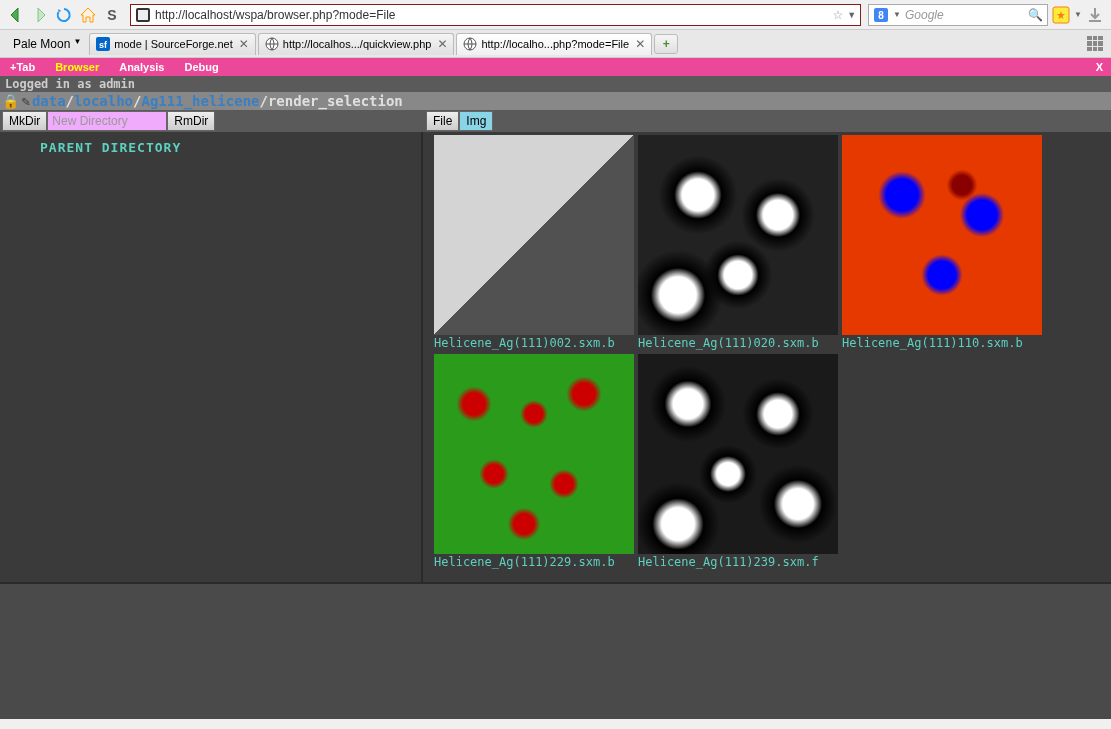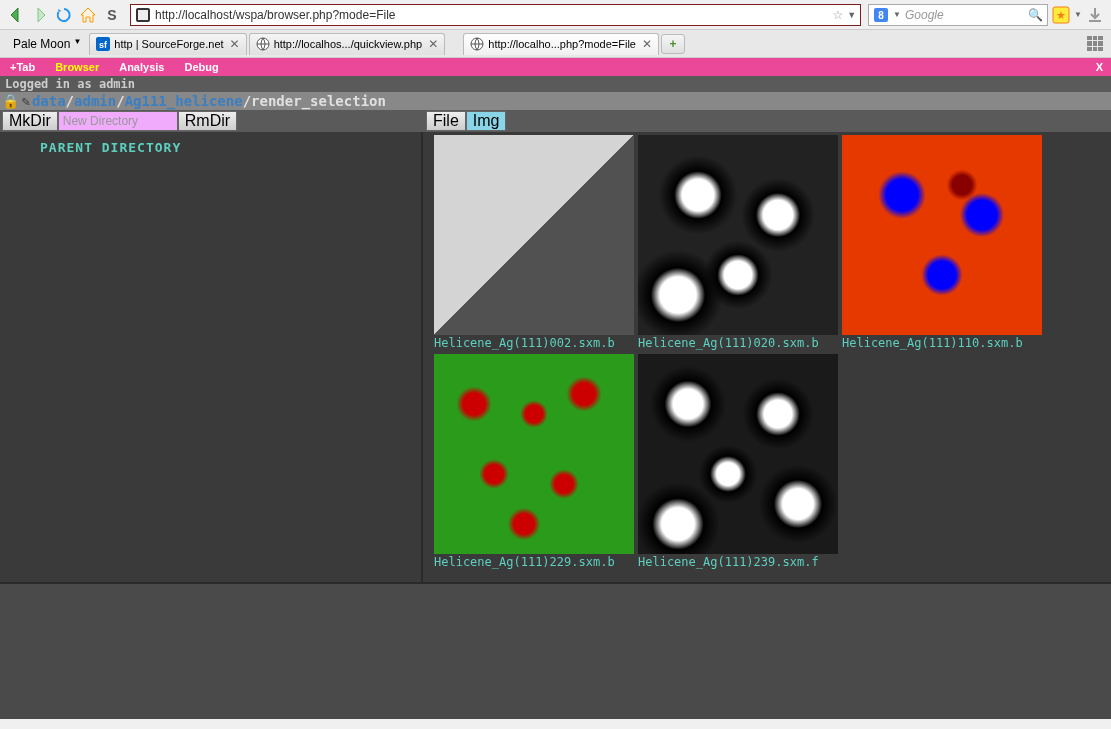--- a/index.html
+++ b/index.html
@@ -15,21 +15,21 @@
   .search-bar { display: flex; align-items: center; border: 1px solid #aaa; background: white; height: 22px; width: 180px; padding: 0 4px; }
   .search-bar .search-icon { width: 16px; height: 16px; margin-right: 4px; }
   .search-text { flex: 1; font-size: 12px; color: #999; font-style: italic; }
   .search-glass { color: #666; }
   
   
   .tab-bar { display: flex; align-items: center; background: #e8e8e8; height: 28px; padding-left: 5px; border-bottom: 1px solid #ccc; }
   .browser-menu { display: flex; align-items: flex-start; font-size: 12px; padding: 0 8px; cursor: pointer; }
   .browser-menu .dropdown-arrow { margin-left: 3px; font-size: 8px; }
   .tab { display: flex; align-items: center; background: linear-gradient(#f5f5f5, #e0e0e0); border: 1px solid #bbb; border-bottom: none; border-radius: 3px 3px 0 0; padding: 3px 6px; margin-right: 2px; height: 22px; font-size: 11px; max-width: 250px; cursor: pointer; }
-  .tab.active { background: linear-gradient(#fff, #f0f0f0); margin-left: 16px; }
+  .tab.active { background: linear-gradient(#fff, #f0f0f0); }
   .tab .tab-icon { width: 14px; height: 14px; margin-right: 4px; flex-shrink: 0; }
   .tab .tab-text { white-space: nowrap; overflow: hidden; text-overflow: ellipsis; }
   .tab .tab-close { margin-left: 6px; color: #666; font-size: 12px; flex-shrink: 0; }
   .new-tab-btn { width: 24px; height: 20px; background: linear-gradient(#f5f5f5, #e0e0e0); border: 1px solid #bbb; border-radius: 3px; display: flex; align-items: center; justify-content: center; color: #4a8d2f; font-weight: bold; cursor: pointer; }
   .tab-bar-right { margin-left: auto; margin-right: 8px; display: flex; gap: 4px; }
   .grid-icon { width: 16px; height: 16px; display: grid; grid-template-columns: 1fr 1fr 1fr; grid-template-rows: 1fr 1fr 1fr; gap: 1px; }
   .grid-icon span { background: #888; }
   
   
   .app-menu { display: flex; align-items: center; background: #ec4899; color: #fff; height: 18px; font-size: 11px; font-weight: bold; }
@@ -46,21 +46,21 @@
   .breadcrumb .pencil-icon { color: #333; margin-right: 2px; }
   .breadcrumb .path-seg { color: #3a7fc4; cursor: pointer; }
   .breadcrumb .path-sep { color: #e0e0e0; }
   .breadcrumb .path-current { color: #e0e0e0; }
   
   
   .toolbar-row { display: flex; background: #5a5a5a; height: 22px; }
   .left-tools, .right-tools { display: flex; align-items: center; }
   .left-tools { width: 423px; padding-left: 2px; }
   .right-tools { padding-left: 3px; }
-  .tool-btn { background: linear-gradient(#eee, #ccc); border: 1px solid #666; padding: 1px 6px; font-size: 16px; cursor: pointer; height: 20px; display: flex; align-items: center; }
+  .tool-btn { background: linear-gradient(#eee, #ccc); border: 1px solid #666; padding: 1px 6px; font-size: 12px; cursor: pointer; height: 20px; display: flex; align-items: center; }
   .tool-btn.active { background: #89d4e6; }
   .dir-input { border: 1px solid #666; background: #f0abfc; padding: 1px 4px; font-size: 12px; width: 120px; height: 20px; }
   .dir-input::placeholder { color: #999; }
   
   
   .main-area { display: flex; background: #3a3a3a; height: 450px; gap: 8px; }
   .sidebar { width: 423px; background: #3a3a3a; border-right: 2px solid #2a2a2a; padding: 8px 0; }
   .parent-dir { color: #5dd0c0; font-family: monospace; font-size: 13px; font-weight: bold; padding-left: 40px; cursor: pointer; letter-spacing: 1px; }
   
   .thumb-panel { flex: 1; background: #3a3a3a; padding: 3px; overflow: hidden; }
@@ -167,21 +167,21 @@
 <div class="tab-bar">
   <div class="browser-menu">
     <span>Pale Moon</span>
     <span class="dropdown-arrow">▼</span>
   </div>
   <div class="tab">
     <svg class="tab-icon" width="14" height="14" viewBox="0 0 14 14">
         <rect width="14" height="14" fill="#06c" rx="2"></rect>
         <text x="7" y="11" fill="white" font-size="9" text-anchor="middle" font-weight="bold">sf</text>
       </svg>
-    <span class="tab-text">http | SourceForge.net</span>
+    <span class="tab-text">mode | SourceForge.net</span>
     <span class="tab-close">✕</span>
   </div>
   <div class="tab">
     <svg class="tab-icon" width="14" height="14" viewBox="0 0 14 14">
         <circle cx="7" cy="7" r="6" fill="#fff" stroke="#555"></circle>
         <path d="M1 7 L13 7 M7 1 Q3 7 7 13 Q11 7 7 1" fill="none" stroke="#555"></path>
       </svg>
     <span class="tab-text">http://localhos.../quickview.php</span>
     <span class="tab-close">✕</span>
   </div>
@@ -217,21 +217,21 @@
   <div class="app-menu-close">X</div>
 </div>
 
 <div class="login-status">Logged in as admin</div>
 
 <div class="breadcrumb">
   <span class="lock-icon">🔒</span>
   <span class="pencil-icon">✎</span>
   <span class="path-seg">data</span>
   <span class="path-sep">/</span>
-  <span class="path-seg">admin</span>
+  <span class="path-seg">localho</span>
   <span class="path-sep">/</span>
   <span class="path-seg">Ag111_helicene</span>
   <span class="path-sep">/</span>
   <span class="path-current">render_selection</span>
 </div>
 
 <div class="toolbar-row">
   <div class="left-tools">
     <button class="tool-btn">MkDir</button>
     <input class="dir-input" placeholder="New Directory" style="">

